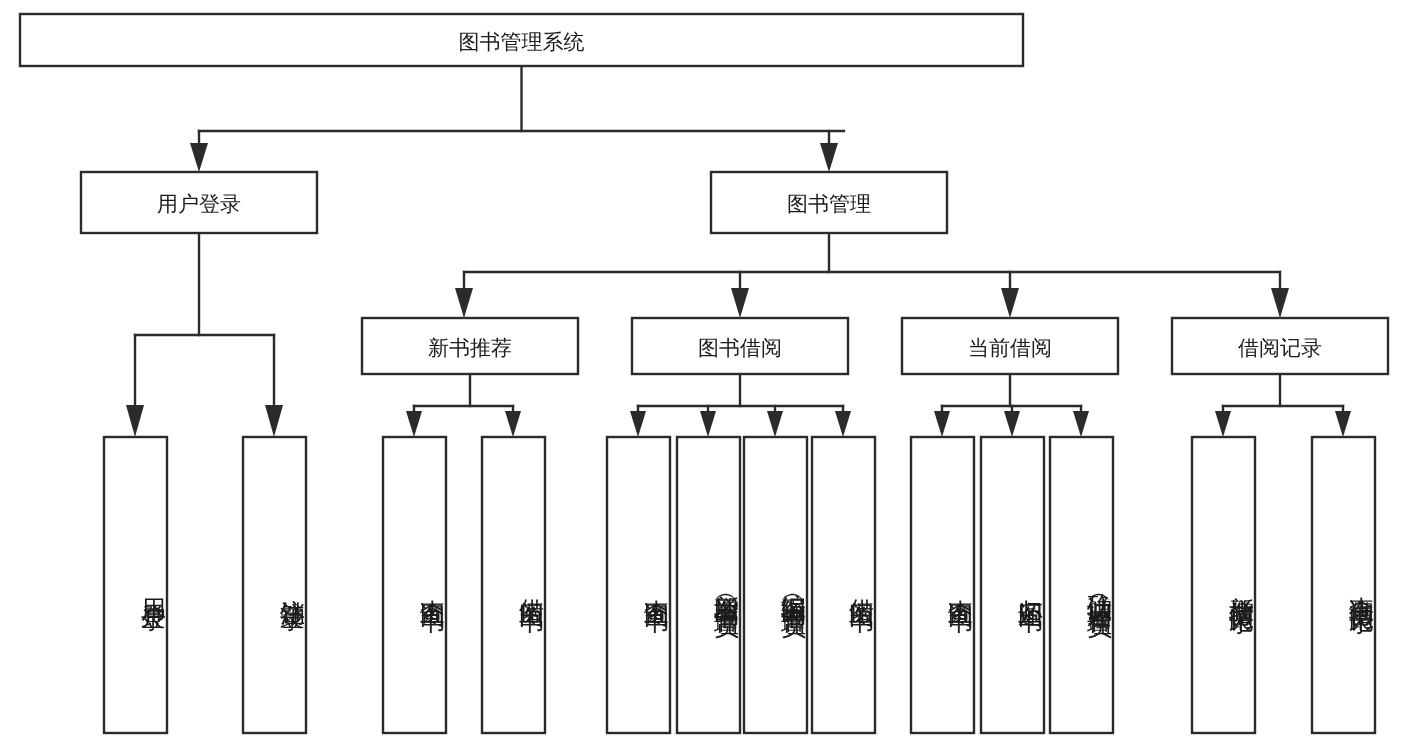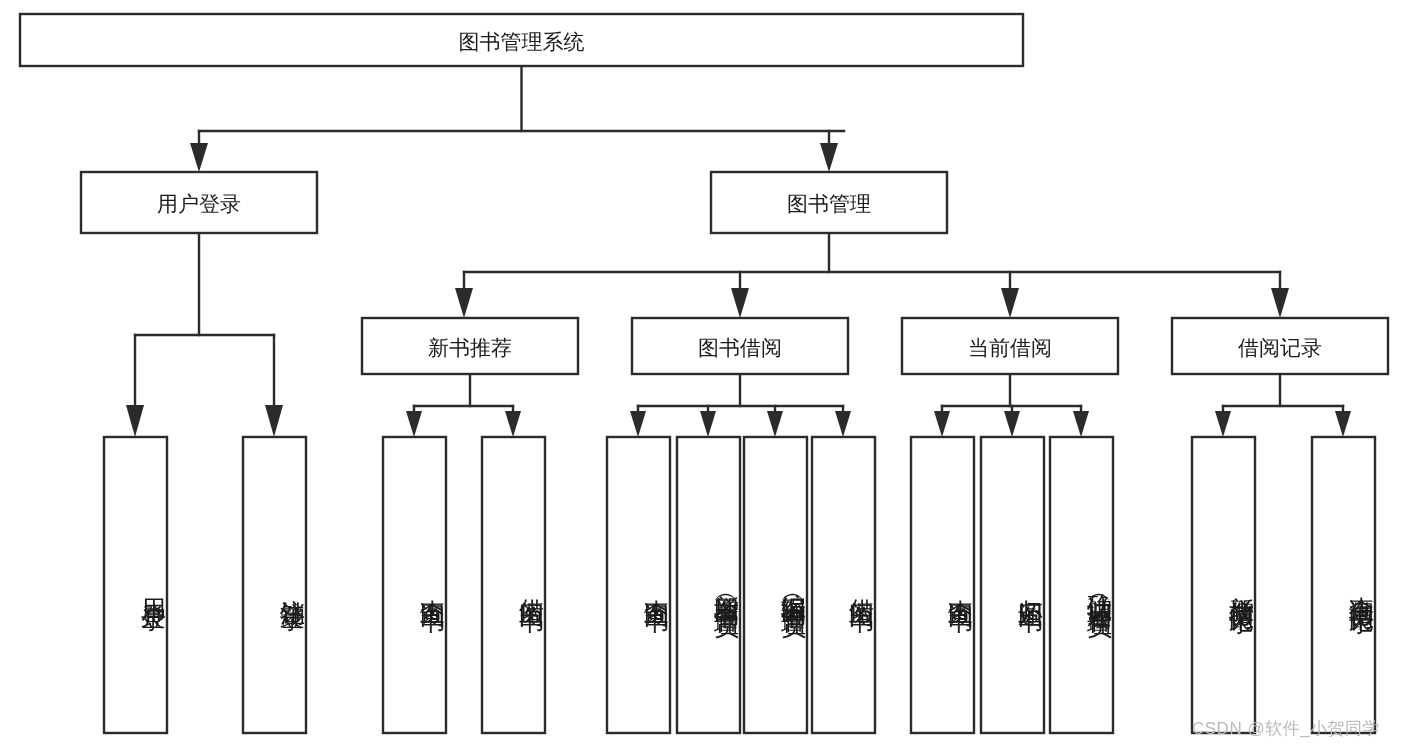--- a/index.html
+++ b/index.html
@@ -193,15 +193,14 @@
   <div class="leaf-label-v" style="left: 607px; top: 437px; width: 63px; height: 154px; padding-top: 142px; box-sizing: border-box;">查询图书</div>
   <div class="leaf-label-v" style="left: 677px; top: 441px; width: 63px; height: 284px; align-items: flex-start; padding-top: 8px; box-sizing: border-box;">新增图书（管理员）</div>
   <div class="leaf-label-v" style="left: 744px; top: 441px; width: 63px; height: 284px; align-items: flex-start; padding-top: 8px; box-sizing: border-box;">编辑图书（管理员）</div>
   <div class="leaf-label-v" style="left: 812px; top: 437px; width: 63px; height: 154px; padding-top: 142px; box-sizing: border-box;">借阅图书</div>
   <div class="leaf-label-v" style="left: 911px; top: 437px; width: 63px; height: 154px; padding-top: 142px; box-sizing: border-box;">查询图书</div>
   <div class="leaf-label-v" style="left: 981px; top: 437px; width: 63px; height: 154px; padding-top: 142px; box-sizing: border-box;">归还图书</div>
   <div class="leaf-label-v" style="left: 1050px; top: 441px; width: 63px; height: 284px; align-items: flex-start; padding-top: 8px; box-sizing: border-box;">确认归还（管理员）</div>
   <div class="leaf-label-v" style="left: 1192px; top: 437px; width: 63px; height: 157px; padding-top: 139px; box-sizing: border-box;">新增借阅记录</div>
   <div class="leaf-label-v" style="left: 1312px; top: 437px; width: 63px; height: 157px; padding-top: 139px; box-sizing: border-box;">查询借阅记录</div>
 
-  <div class="watermark" style="left:1192px; top:717px;">CSDN @软件_小贺同学</div>
 
 </div>
 
 </body></html>

